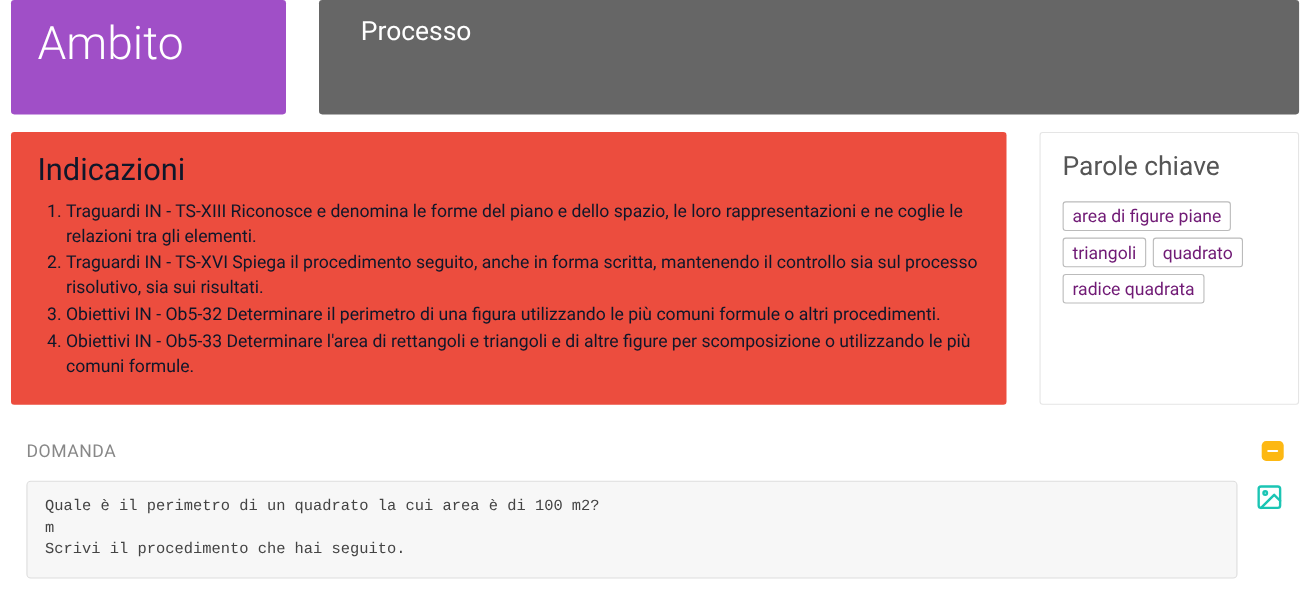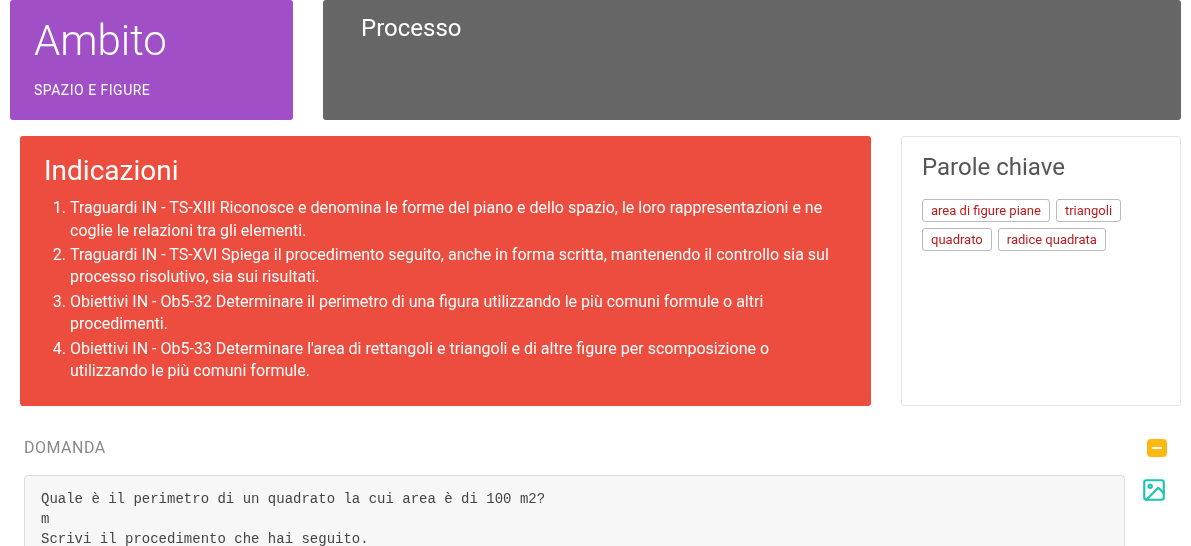--- a/index.html
+++ b/index.html
@@ -15,21 +15,21 @@
     .top-row {
       display: flex;
       gap: 30px;
       padding: 0 10px;
     }
     .ambito-panel {
       background: #a04fc7;
       color: #ffffff;
       padding: 18px 24px 22px 24px;
       border-radius: 3px;
-      width: 283px;
+      width: 250px;
       flex-shrink: 0;
     }
     .ambito-title {
       font-size: 42px;
       font-weight: 300;
       line-height: 1.1;
       margin-bottom: 18px;
     }
     .ambito-subtitle {
       font-size: 14px;
@@ -48,25 +48,24 @@
       font-weight: 400;
     }
     .middle-row {
       display: flex;
       gap: 30px;
       padding: 0 10px;
       margin-top: 16px;
     }
     .indicazioni-panel {
       background: #ec4d3e;
-      color: #ffffff;
+      color: #0f172a;
       padding: 18px 24px 22px 24px;
       border-radius: 3px;
       flex: 1;
-      margin-left: 10px;
     }
     .indicazioni-title {
       font-size: 28px;
       font-weight: 400;
       margin-bottom: 10px;
     }
     .indicazioni-list {
       list-style-position: outside;
       padding-left: 26px;
     }
@@ -75,41 +74,41 @@
       line-height: 1.4;
       margin-bottom: 2px;
     }
     .indicazioni-list li strong {
       font-weight: 400;
     }
     .parole-panel {
       background: #ffffff;
       border: 1px solid #e5e5e5;
       border-radius: 3px;
-      width: 280px;
+      width: 236px;
       flex-shrink: 0;
       padding: 16px 20px 24px 20px;
     }
     .parole-title {
       font-size: 24px;
       font-weight: 400;
       color: #555555;
       margin-bottom: 18px;
     }
     .tags-container {
       display: flex;
       flex-wrap: wrap;
       gap: 6px;
     }
     .tag {
       border: 1px solid #bbbbbb;
       border-radius: 3px;
       padding: 3px 8px;
-      font-size: 13px;
-      color: #b91c1c;
+      font-size: 16px;
+      color: #701a75;
       background: #ffffff;
     }
     .domanda-section {
       margin: 16px 10px 0 10px;
       padding: 16px 14px 24px 14px;
       background: #ffffff;
     }
     .domanda-header {
       display: flex;
       justify-content: space-between;
@@ -166,21 +165,20 @@
       width: 100%;
       height: 100%;
     }
   </style>
 </head>
 <body>
 
 <div class="top-row">
   <div class="ambito-panel">
     <div class="ambito-title">Ambito</div>
-    <div class="ambito-subtitle">SPAZIO E FIGURE</div>
   </div>
   <div class="processo-panel">
     <div class="processo-title">Processo</div>
   </div>
 </div>
 
 <div class="middle-row">
   <div class="indicazioni-panel">
     <div class="indicazioni-title">Indicazioni</div>
     <ol class="indicazioni-list">

